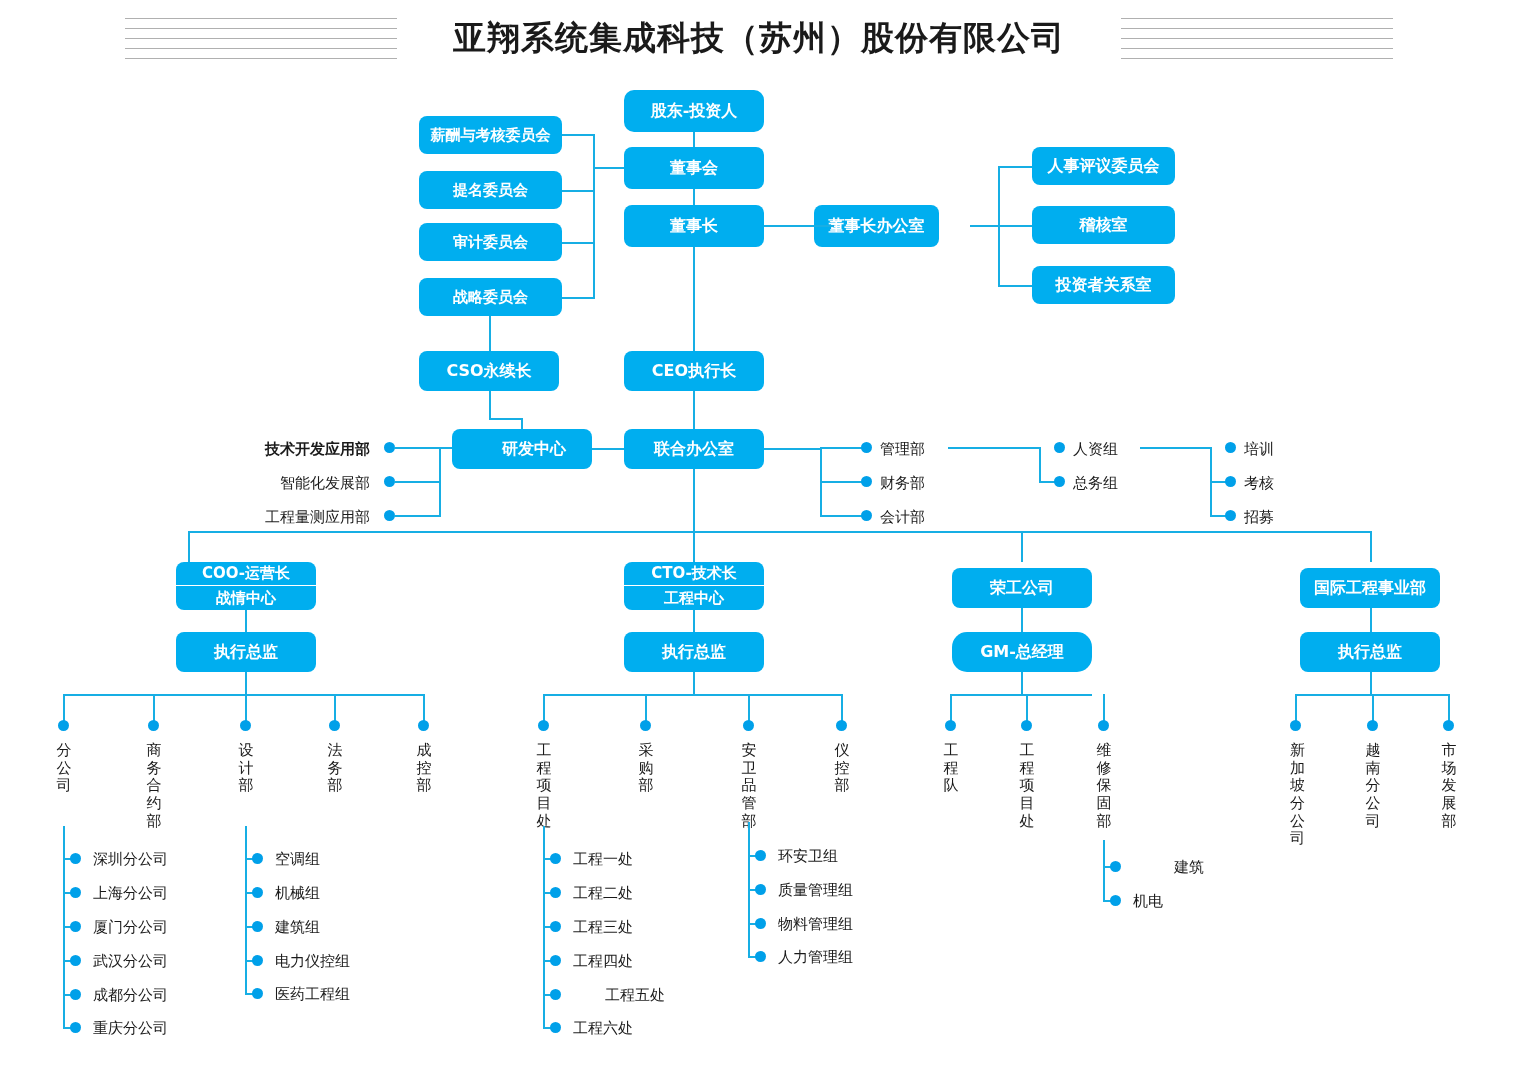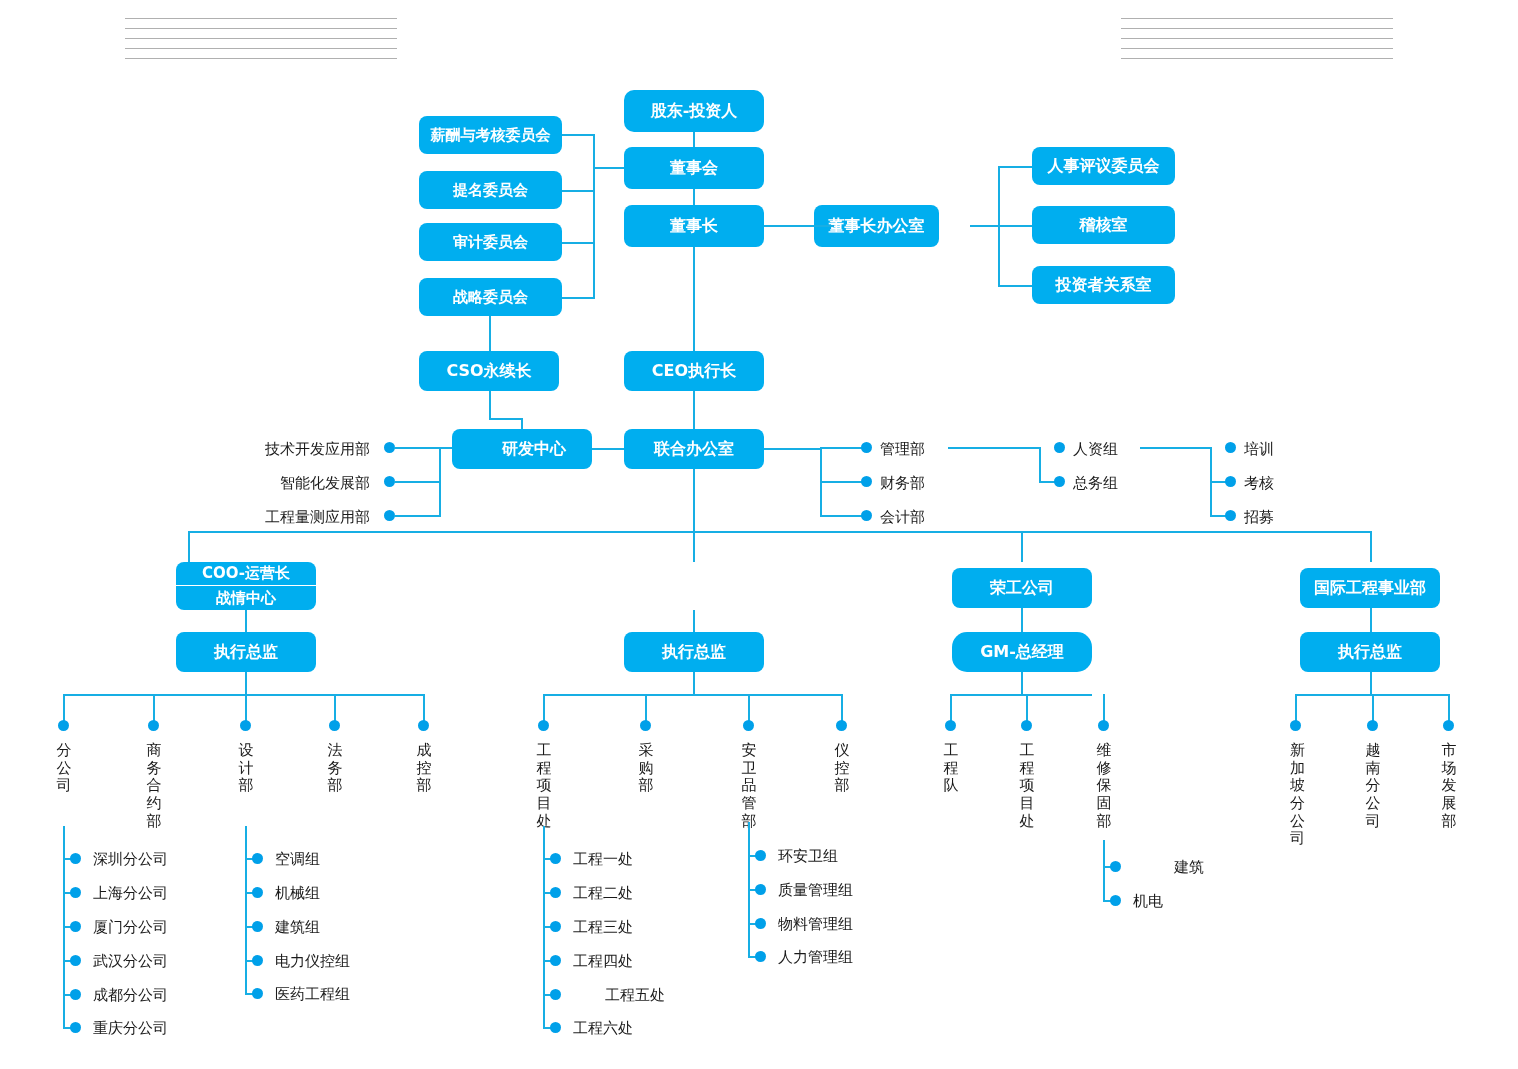--- a/index.html
+++ b/index.html
@@ -121,20 +121,21 @@
         <i></i>
         <i></i>
     </div>
     <div class="deco right">
       <i></i>
         <i></i>
         <i></i>
         <i></i>
         <i></i>
     </div>
+    <div class="title-text">亚翔系统集成科技（苏州）股份有限公司</div>
   </div>
 
   <div class="box" style="left:624px;top:90px;width:140px;height:42px;border-radius:10px;">股东-投资人</div>
   <div class="box" style="left:624px;top:147px;width:140px;height:42px;">董事会</div>
   <div class="box" style="left:624px;top:205px;width:140px;height:42px;">董事长</div>
 
   <div class="ln v" style="left:693px;top:132px;height:15px;"></div>
   <div class="ln v" style="left:693px;top:189px;height:16px;"></div>
   <div class="ln v" style="left:693px;top:247px;height:105px;"></div>
 
@@ -171,21 +172,21 @@
   <div class="ln v" style="left:489px;top:391px;height:28px;"></div>
   <div class="ln h" style="left:489px;top:418px;width:33px;"></div>
   <div class="ln v" style="left:521px;top:418px;height:11px;"></div>
 
   <div class="ln v" style="left:693px;top:391px;height:38px;"></div>
 
   <div class="box" style="left:452px;top:429px;width:140px;height:40px;padding-left:24px;">研发中心</div>
   <div class="box" style="left:624px;top:429px;width:140px;height:40px;">联合办公室</div>
   <div class="ln h" style="left:592px;top:448px;width:32px;"></div>
 
-  <div class="lbl r" style="left:215px;top:442px;width:155px;">技术开发应用部</div>
+  <div class="lbl r" style="left:215px;top:442px;width:155px;font-weight:bold;">技术开发应用部</div>
   <div class="lbl r" style="left:215px;top:476px;width:155px;">智能化发展部</div>
   <div class="lbl r" style="left:215px;top:510px;width:155px;">工程量测应用部</div>
   <div class="dot" style="left:384px;top:442px;"></div>
   <div class="dot" style="left:384px;top:476px;"></div>
   <div class="dot" style="left:384px;top:510px;"></div>
   <div class="ln h" style="left:394px;top:447px;width:58px;"></div>
   <div class="ln h" style="left:394px;top:481px;width:47px;"></div>
   <div class="ln h" style="left:394px;top:515px;width:47px;"></div>
   <div class="ln v" style="left:439px;top:447px;height:70px;"></div>
 
@@ -227,20 +228,24 @@
   <div class="ln v" style="left:1021px;top:531px;height:31px;"></div>
   <div class="ln v" style="left:1370px;top:531px;height:31px;"></div>
 
   <div class="box split" style="left:176px;top:562px;width:140px;height:48px;">
     <div class="half top">COO-运营长</div>
     <div class="half">战情中心</div>
   </div>
   <div class="ln v" style="left:245px;top:610px;height:22px;"></div>
   <div class="box" style="left:176px;top:632px;width:140px;height:40px;">执行总监</div>
 
+  <div class="box split" style="left:624px;top:562px;width:140px;height:48px;">
+    <div class="half top">CTO-技术长</div>
+    <div class="half">工程中心</div>
+  </div>
   <div class="ln v" style="left:693px;top:610px;height:22px;"></div>
   <div class="box" style="left:624px;top:632px;width:140px;height:40px;">执行总监</div>
 
   <div class="box" style="left:952px;top:568px;width:140px;height:40px;">荣工公司</div>
   <div class="ln v" style="left:1021px;top:608px;height:24px;"></div>
   <div class="box" style="left:952px;top:632px;width:140px;height:40px;border-radius:15px;">GM-总经理</div>
 
   <div class="box" style="left:1300px;top:568px;width:140px;height:40px;">国际工程事业部</div>
   <div class="ln v" style="left:1370px;top:608px;height:24px;"></div>
   <div class="box" style="left:1300px;top:632px;width:140px;height:40px;">执行总监</div>

